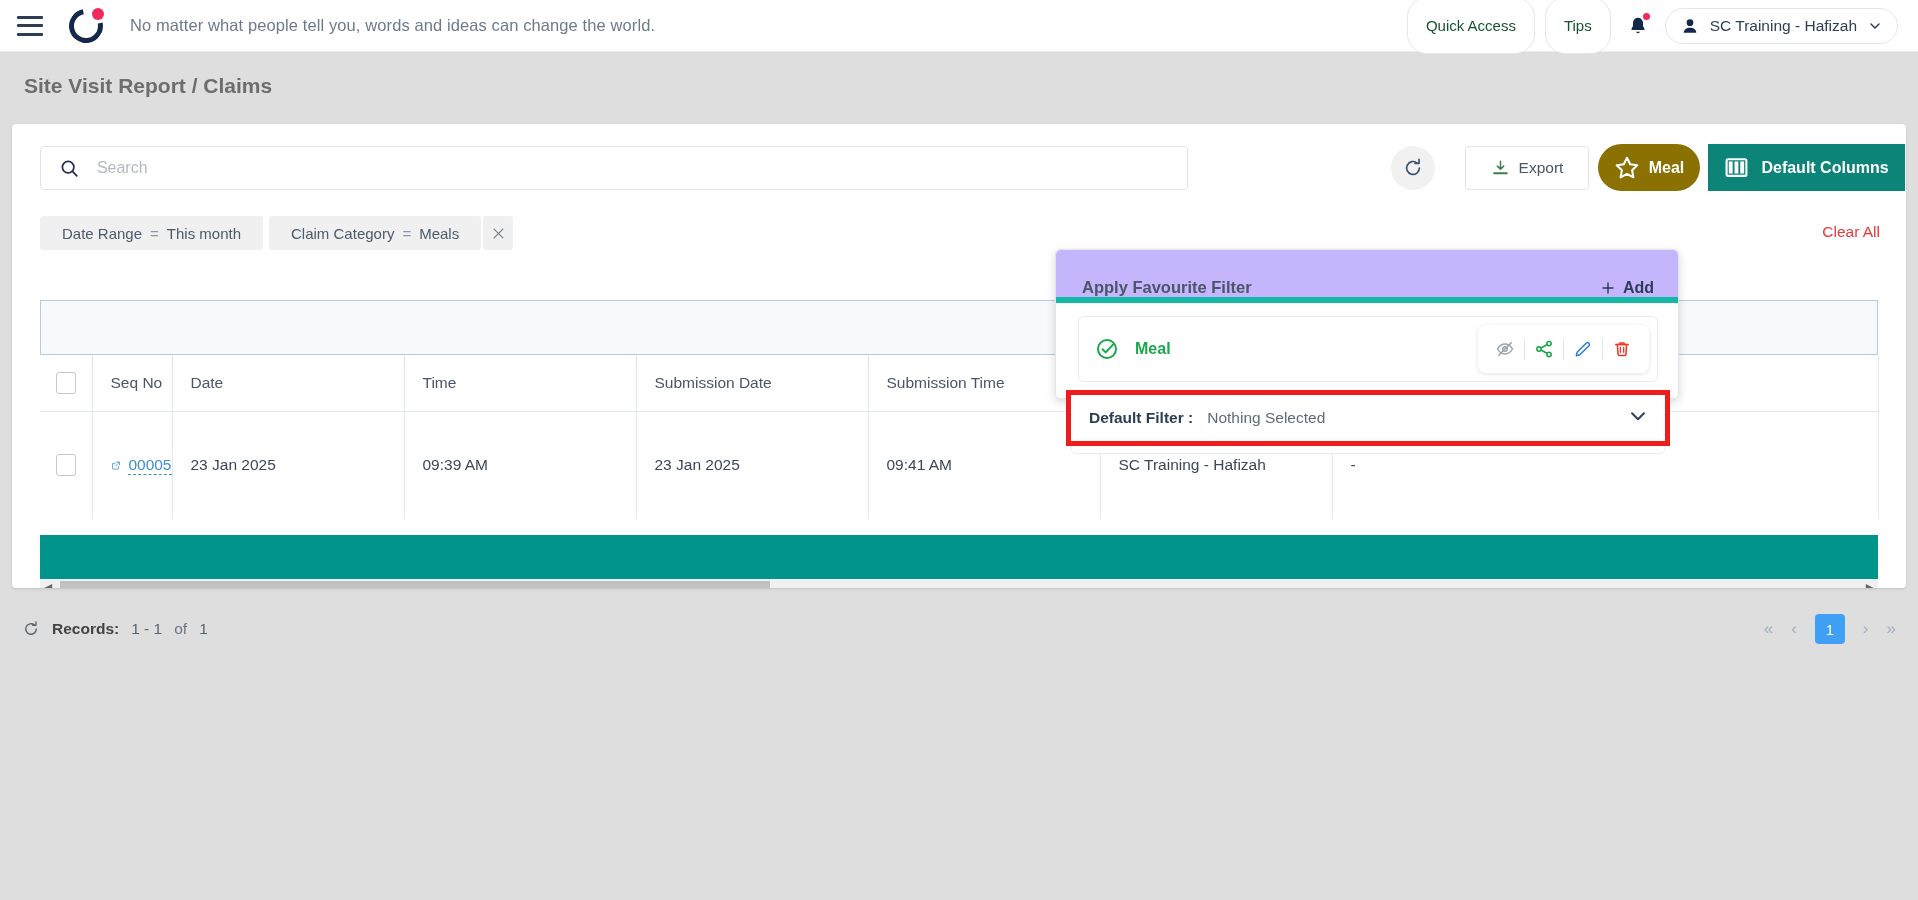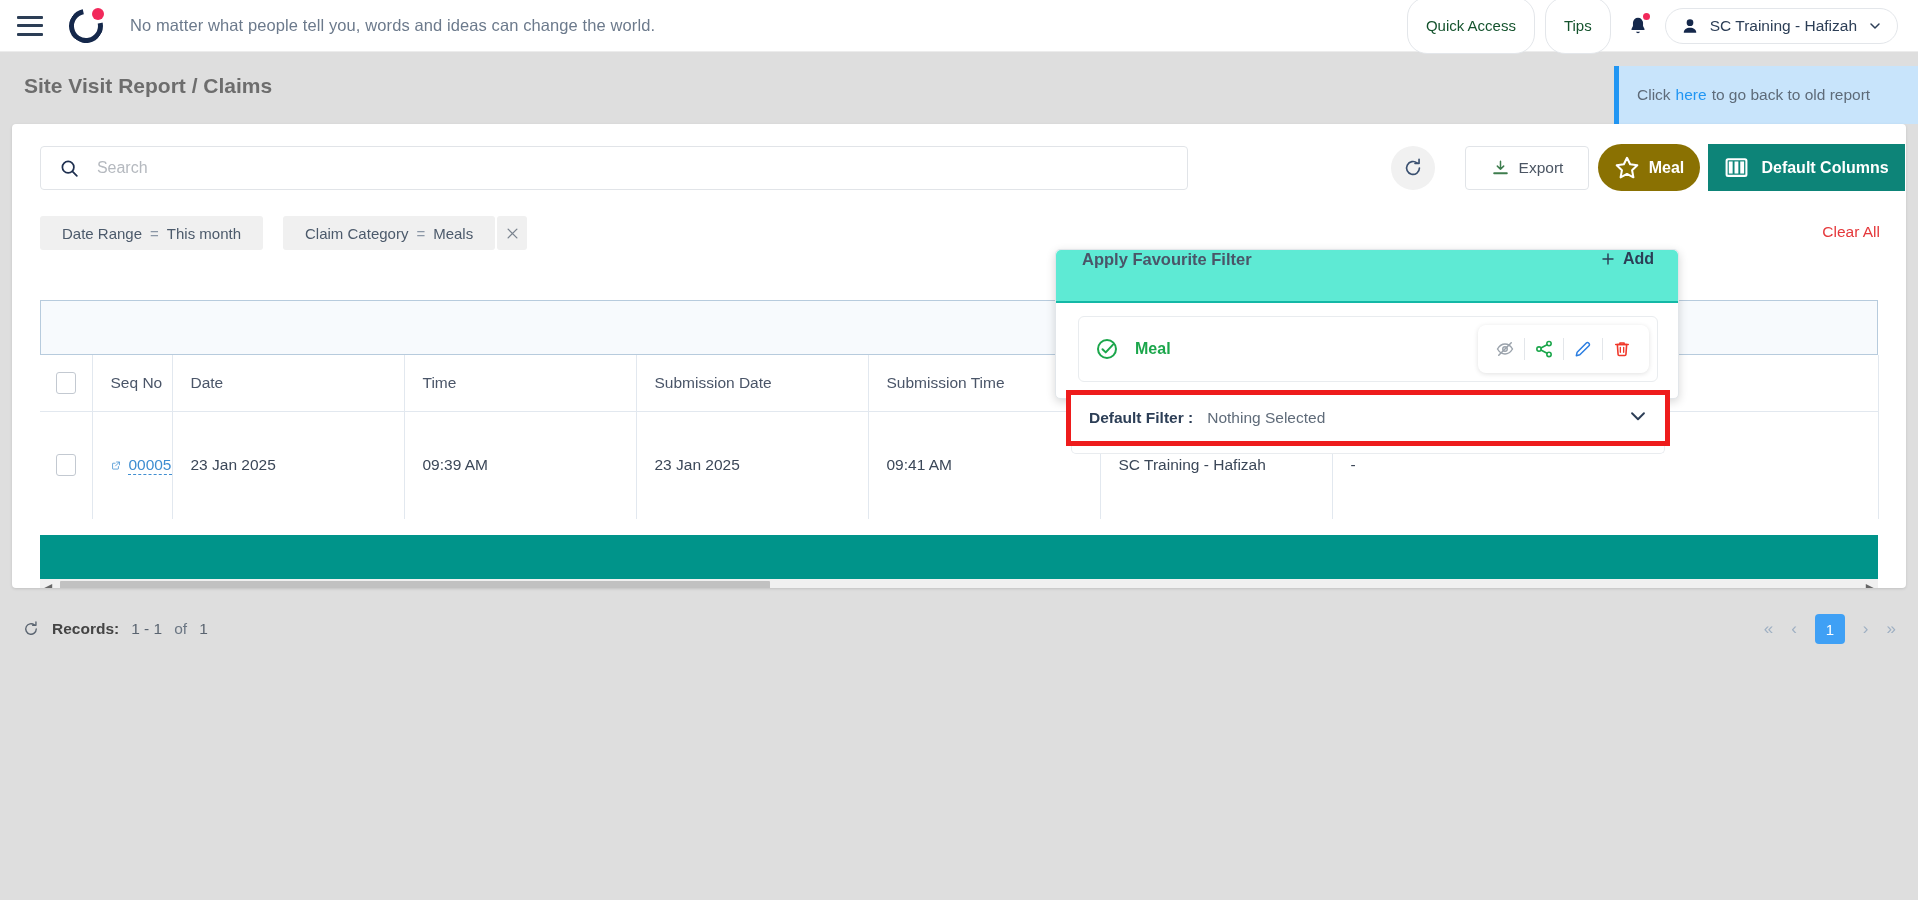--- a/index.html
+++ b/index.html
@@ -92,21 +92,21 @@
   }
 
   
   #chiprow { position: absolute; left: 0; top: 82px; width: 100%; height: 56px; }
   .chipwrap { position: absolute; left: 28px; top: 10px; display: flex; align-items: stretch; }
   .chip {
     background: #f0f0f0; border-radius: 3px; height: 34px; display: flex; align-items: center;
     padding: 0 22px; font-size: 15px; color: #4c5a6b; white-space: nowrap; cursor: pointer;
   }
   .chip .eq { margin: 0 8px; color: #8b97a6; }
-  .chip + .chip { margin-left: 20px; }
+  .chip + .chip { margin-left: 6px; }
   .chipx {
     background: #f0f0f0; border-radius: 3px; height: 34px; width: 30px;
     display: flex; align-items: center; justify-content: center; cursor: pointer; margin-left: 2px;
   }
   #clearall { position: absolute; right: 26px; top: 17px; font-size: 15.5px; color: #e5383b; cursor: pointer; }
 
   
   #toolband {
     position: absolute; left: 28px; top: 176px; width: 1838px; height: 55px;
     background: #f7fafd; border: 1px solid #b7cbdd;
@@ -153,22 +153,22 @@
   .pgnum { width: 30px; height: 30px; background: #3fa0f5; color: #fff; border-radius: 4px;
     display: flex; align-items: center; justify-content: center; font-size: 15px; cursor: pointer; }
 
   
   #favpop {
     position: absolute; left: 1055px; top: 249px; width: 624px; height: 150px;
     background: #fff; border: 1px solid #e2e6ea; border-radius: 5px;
     box-shadow: 0 3px 10px rgba(0,0,0,.16); z-index: 40;
   }
   #favhead {
-    height: 53px; display: flex; align-items: flex-start; border-bottom: 2px solid #14b8a6;
-    background: #5eead4; border-radius: 5px 5px 0 0;
+    height: 53px; display: flex; align-items: flex-end; border-bottom: 6px solid #14b8a6;
+    background: #c4b5fd; border-radius: 5px 5px 0 0;
   }
   #favtitle { margin-left: 26px; font-size: 16.5px; font-weight: bold; color: #4a5568; }
   #addbtn { margin-left: auto; margin-right: 24px; display: flex; align-items: center; gap: 7px;
     font-size: 16px; font-weight: bold; color: #2c3e56; cursor: pointer; }
 
   #favitem {
     position: absolute; left: 22px; top: 66px; width: 580px; height: 66px;
     border: 1px solid #e9ecef; border-radius: 6px; display: flex; align-items: center;
   }
   #favitem .fname { margin-left: 16px; font-size: 16px; font-weight: bold; color: #1ba64b; }
@@ -229,25 +229,20 @@
       <span class="uname">SC Training - Hafizah</span>
       <svg width="16" height="16" viewBox="0 0 24 24">
         <path d="M6 9l6 6 6-6" stroke="#2c3e56" stroke-width="2.2" fill="none" stroke-linecap="round" stroke-linejoin="round"></path>
       </svg>
     </div>
   </div>
 </div>
 
 <div id="pagehead">
   <div id="pagetitle">Site Visit Report / Claims</div>
-  <div id="oldreport">
-    <span>Click</span>
-    <span class="lnk">here</span>
-    <span>to go back to old report</span>
-  </div>
 </div>
 
 <div id="card">
 
   <div id="searchrow">
     <div id="searchbox">
       <svg width="23" height="23" viewBox="0 0 24 24">
         <circle cx="10.5" cy="10.5" r="6.6" stroke="#1f3050" stroke-width="2" fill="none"></circle>
         <path d="M15.4 15.4L20.5 20.5" stroke="#1f3050" stroke-width="2" stroke-linecap="round"></path>
       </svg>

